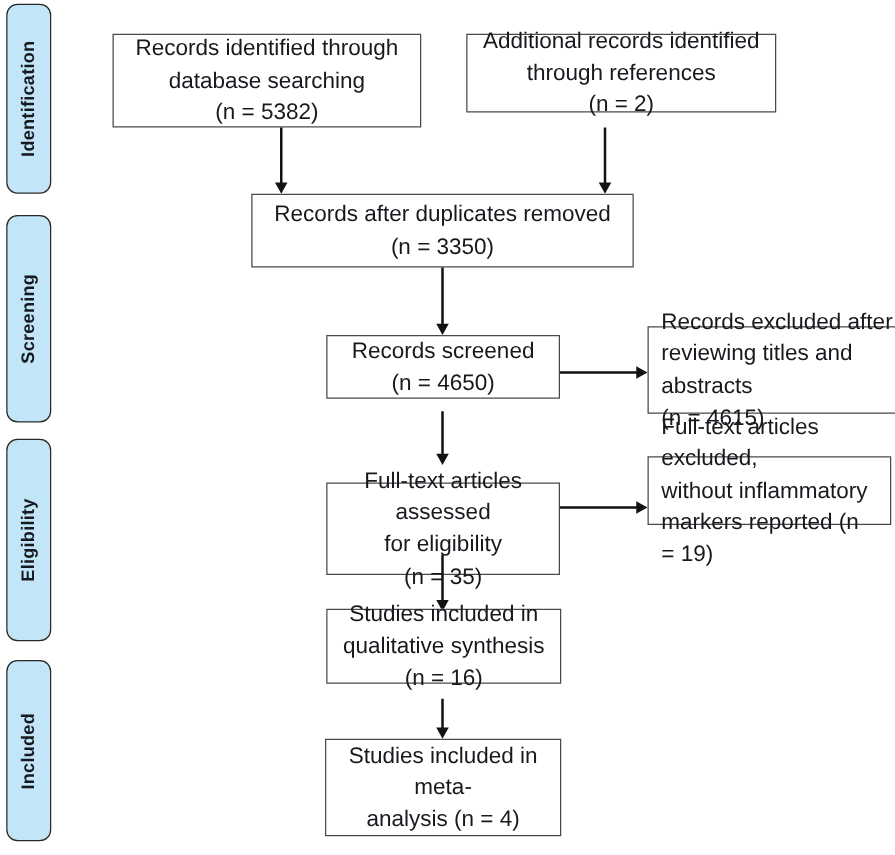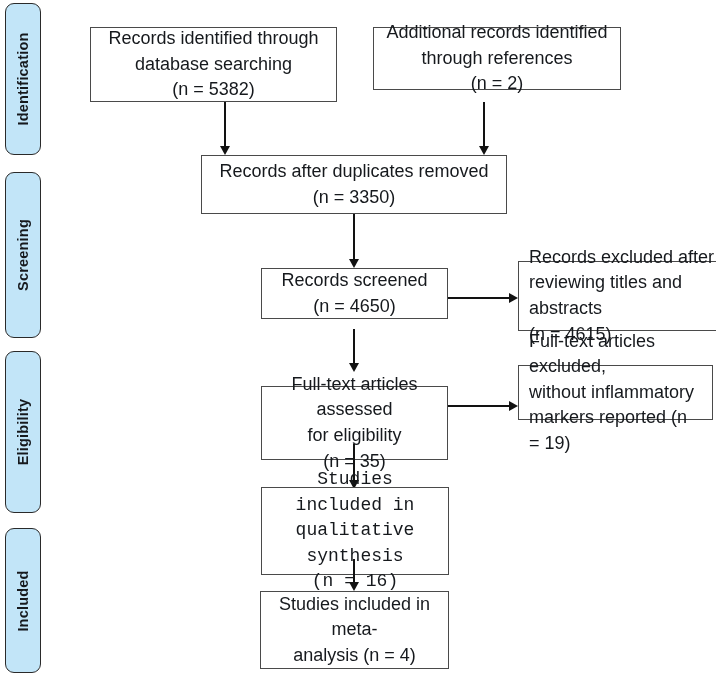--- a/index.html
+++ b/index.html
@@ -165,21 +165,21 @@
 without inflammatory
 markers reported (n = 19)</span>
   </div>
 
   <div class="conn h" style="left:448px; top:405px; width:62px;"></div>
   <div class="arrow-right" style="left:509px; top:400.5px;"></div>
 
   <div class="conn v" style="left:353px; top:444px; height:38px;"></div>
   <div class="arrow-down" style="left:348.5px; top:480px;"></div>
 
-  <div class="box" style="left:261px; top:487px; width:188px; height:88px;font-family:Liberation Mono, monospace;">
+  <div class="box" style="left:261px; top:487px; width:188px; height:60px;">
     <span class="box-text">Studies included in
 qualitative synthesis
 (n = 16)</span>
   </div>
 
   <div class="conn v" style="left:353px; top:559px; height:26px;"></div>
   <div class="arrow-down" style="left:348.5px; top:582px;"></div>
 
   <div class="box" style="left:260px; top:591px; width:189px; height:78px;">
     <span class="box-text">Studies included in meta-

